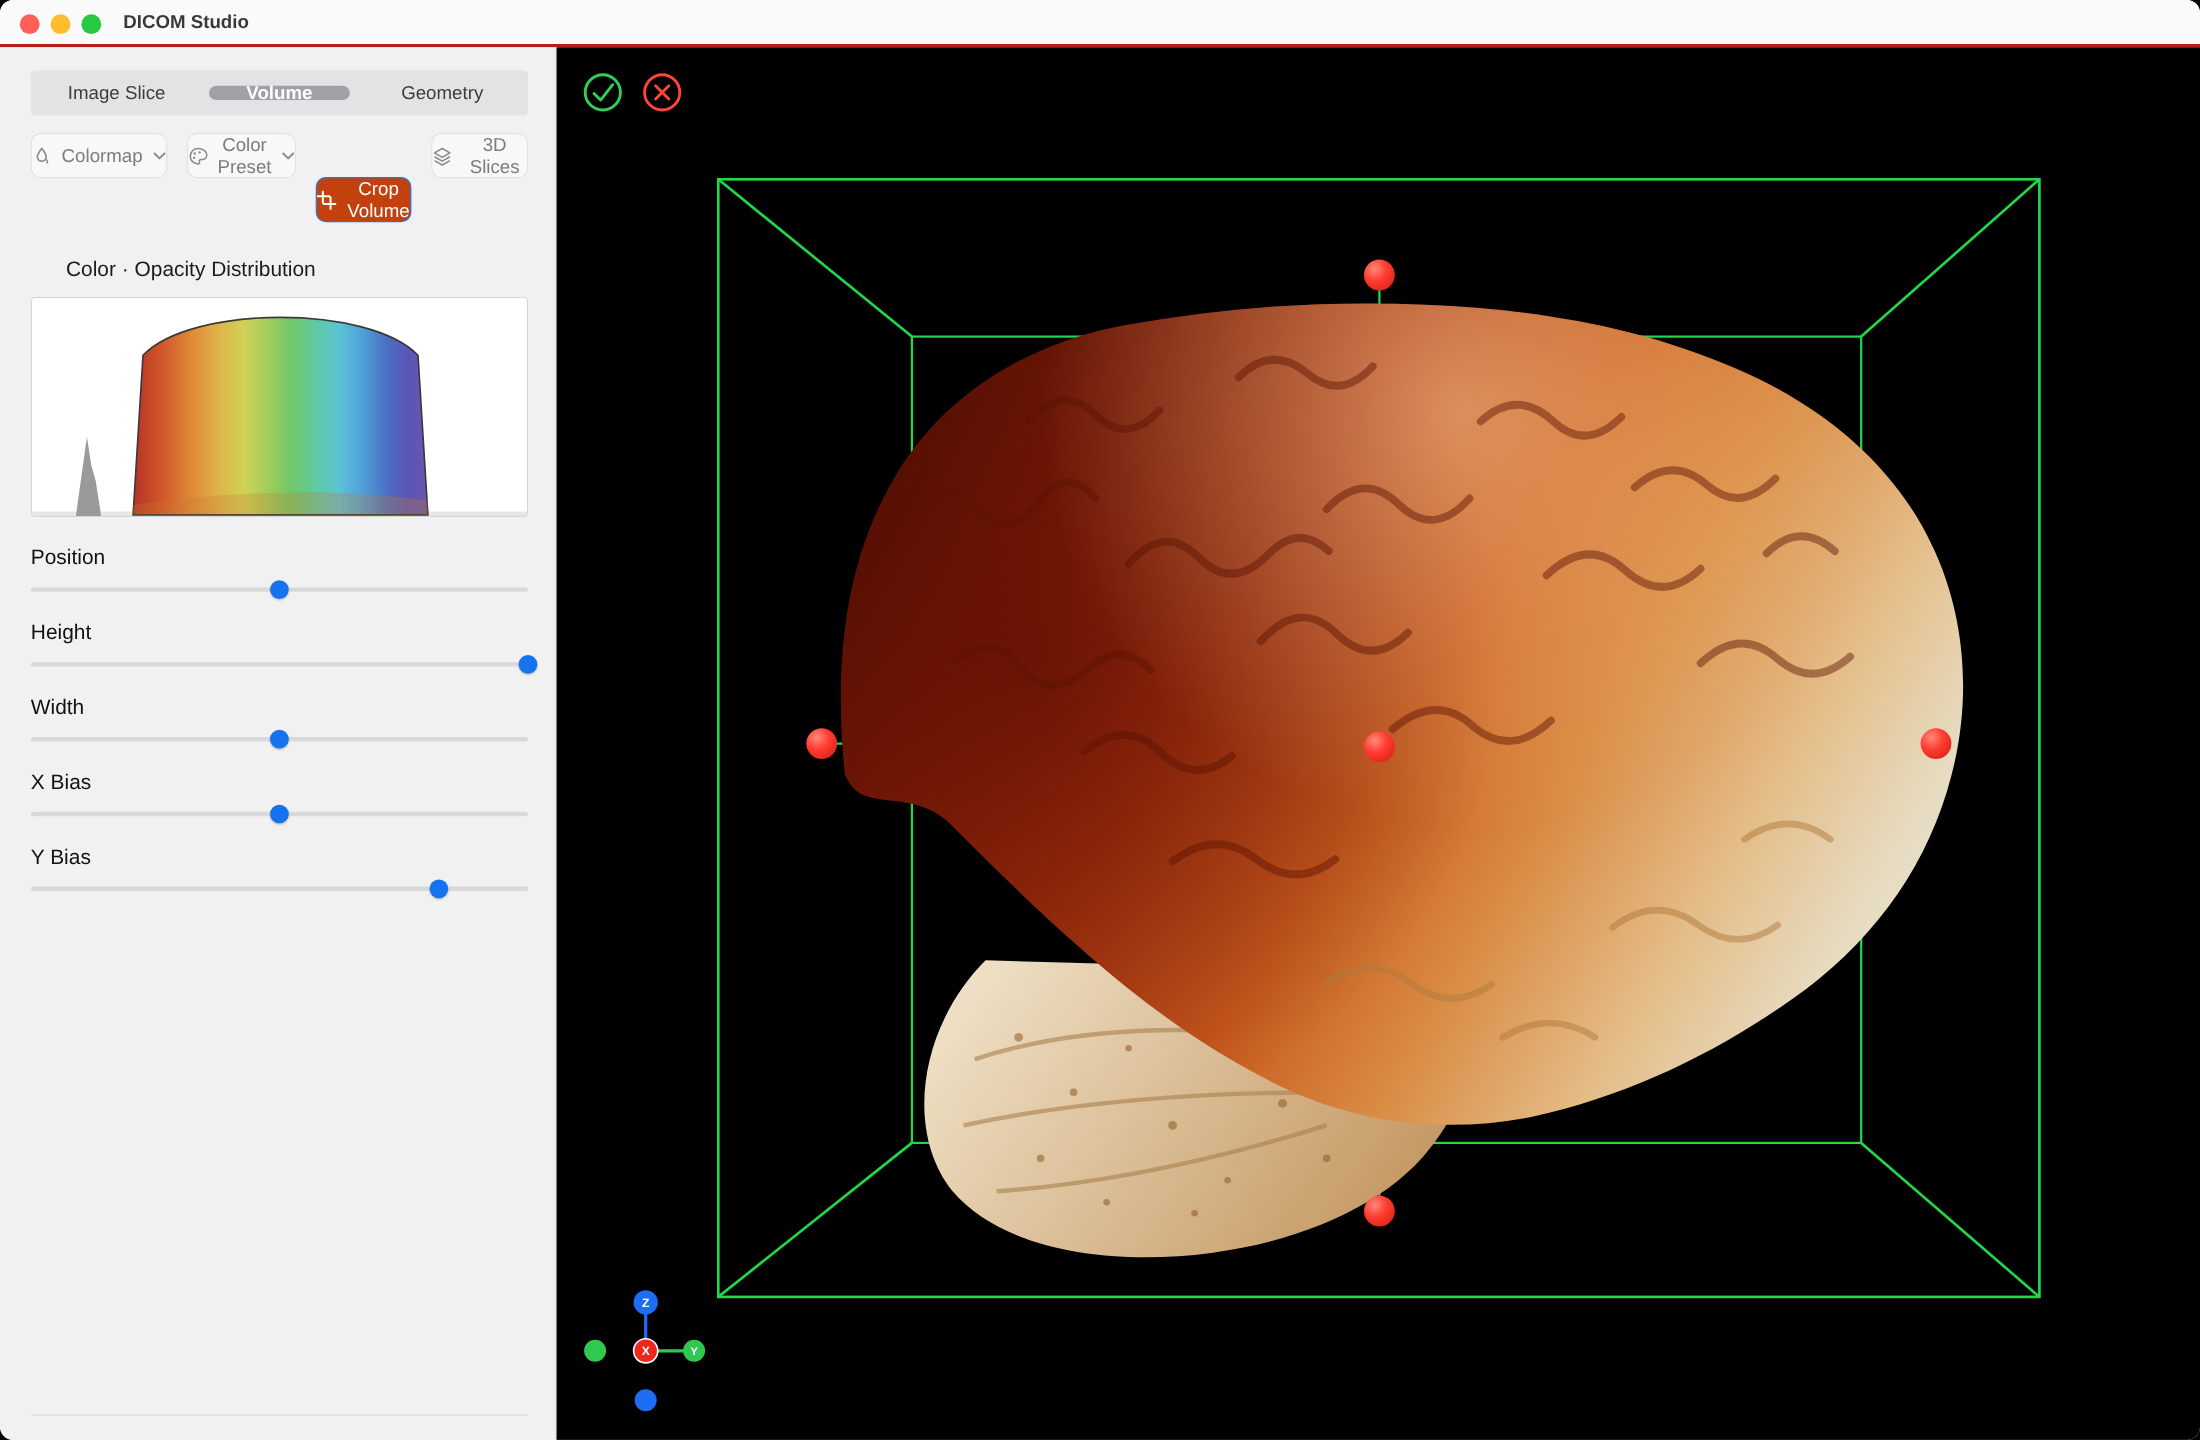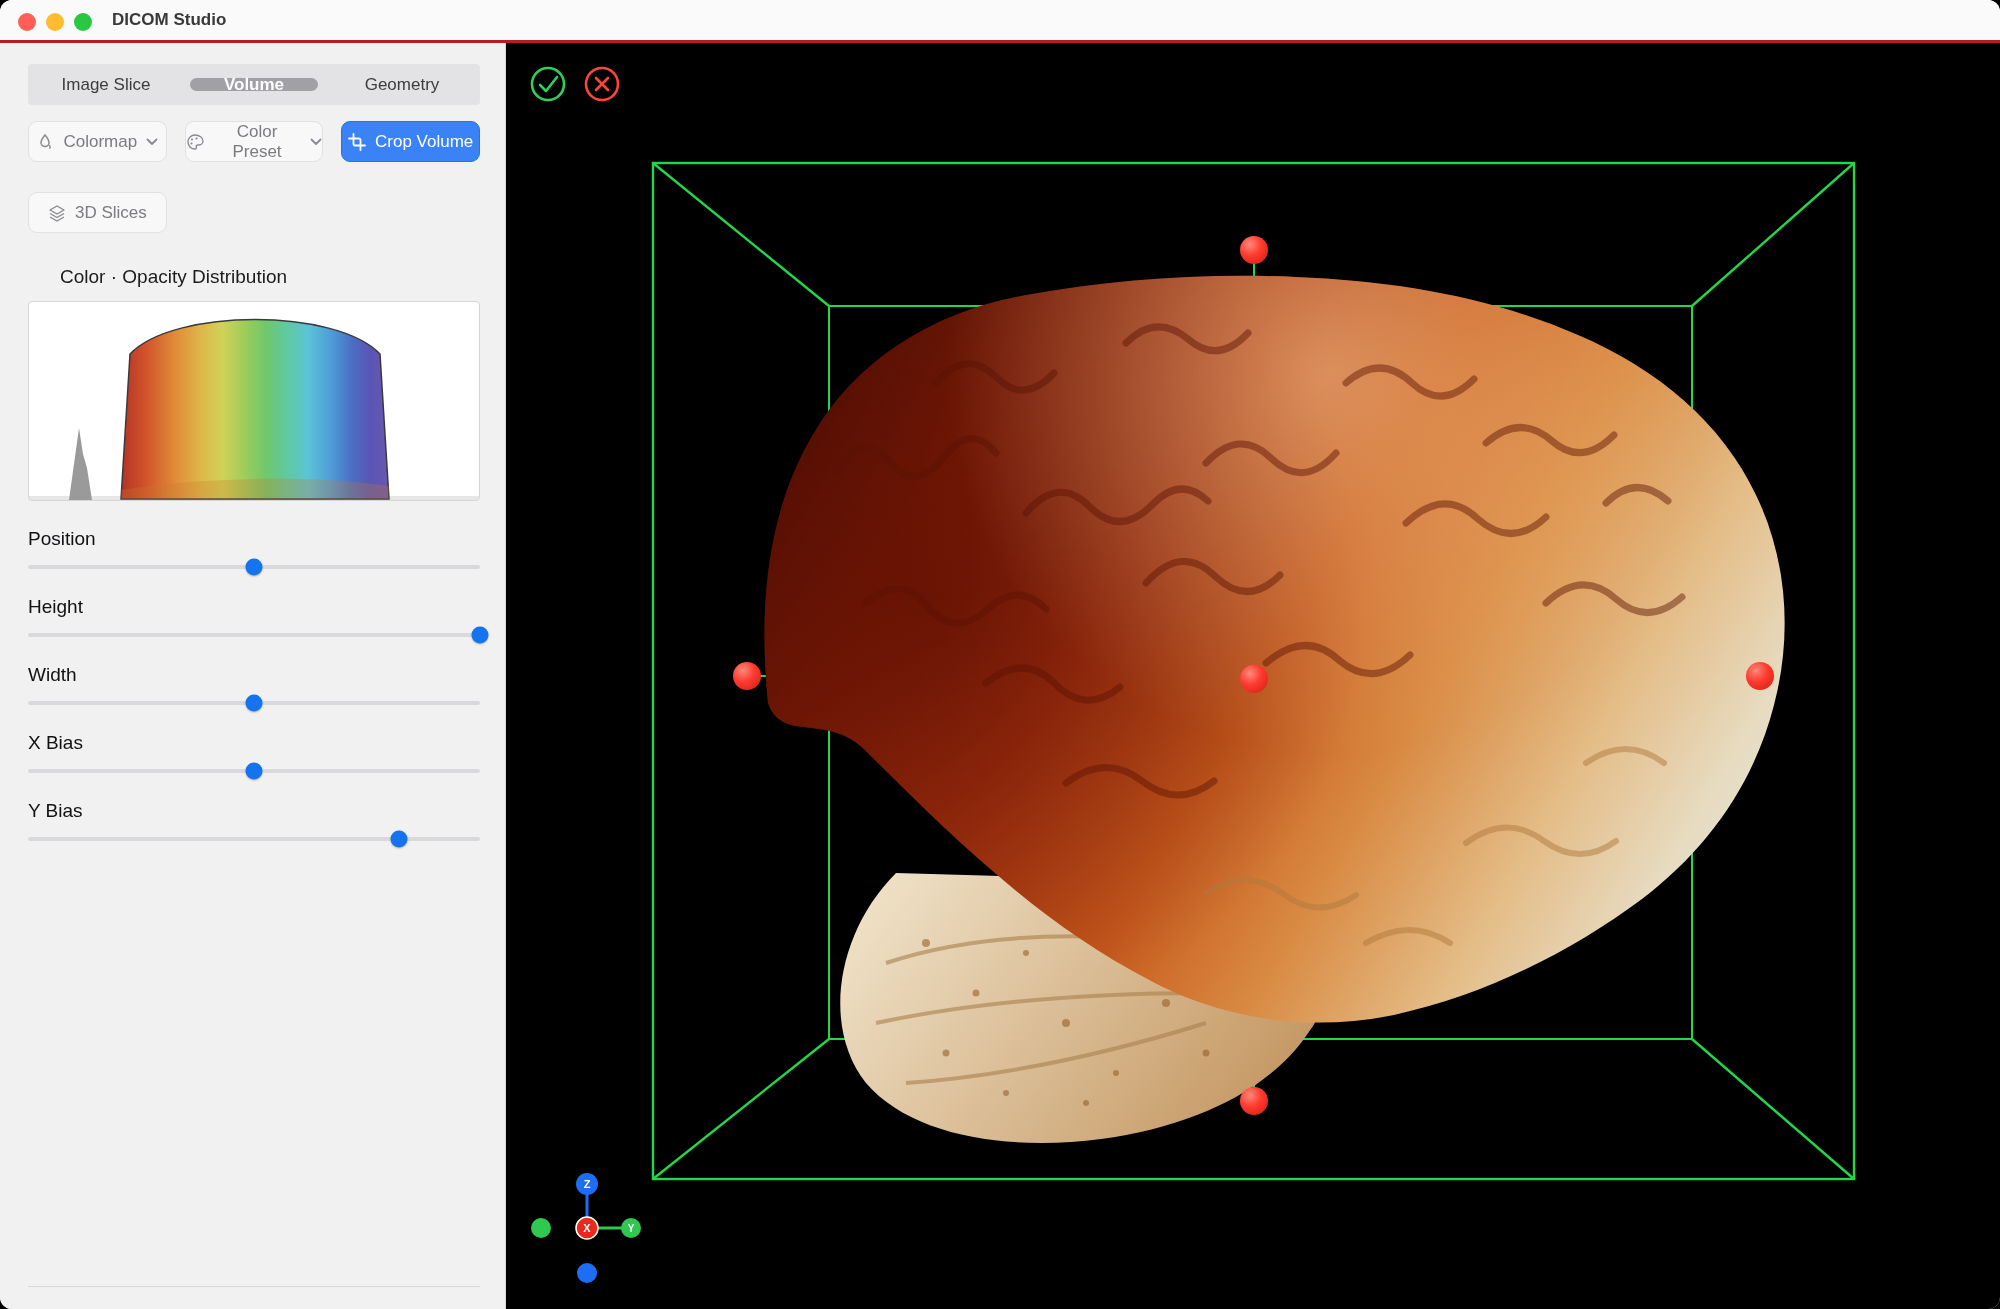--- a/index.html
+++ b/index.html
@@ -22,24 +22,24 @@
   .sidebar::after { content:""; position:absolute; left:28px; right:25px; bottom:22px; height:1px; background:#d9d9d9; }
   .viewport { flex:1; background:#000; position:relative; overflow:hidden; }
   .viewport svg.scene { position:absolute; left:0; top:0; }
 
   
   .tabs { margin-top:21px; height:41px; background:#e3e3e6; border-radius:4px; padding:14px; display:flex;gap:20px; }
   .tab { flex:1; display:flex; align-items:center; justify-content:center; font-size:17px; color:#3c3c3e; border-radius:7px; cursor:default; }
   .tab.active { background:#a0a0a6; color:#fff; font-weight:600;text-align:right; }
 
   
-  .btn-grid { margin-top:16px; display:grid; grid-template-columns:1fr 1fr 1fr; gap:30px 18px; }
+  .btn-grid { margin-top:16px; display:grid; grid-template-columns:1fr 1fr 1fr 1fr; gap:6px 18px; }
   .btn { height:41px; border-radius:9px; display:flex; align-items:center; justify-content:center; gap:9px; font-size:17px; background:#f8f8f9; border:1px solid #e1e1e3; color:#7b7b80; }
   .btn svg { flex:0 0 auto; }
-  .btn.primary { background:#3b82f6; border-color:#1877f3; color:#fff; font-weight:500; }
+  .btn.primary { background:#c2410c; border-color:#1877f3; color:#fff; font-weight:500;margin-top:40px; }
 
   
   .dist-label { margin-top:33px; font-size:19px; color:#1c1c1e;margin-left:32px; }
   .graph { margin-top:13px; height:200px; background:#ffffff; border:1px solid #d5d5d7; border-radius:4px; overflow:hidden; }
   .graph svg { display:block; }
 
   
   .slider-row .s-label { margin-top:27px; font-size:19px; color:#111113; }
   .slider-row:first-of-type .s-label { margin-top:28px; }
   .track { margin-top:15px; position:relative; height:4px; background:#d9d9dd; border-radius:2px; }

